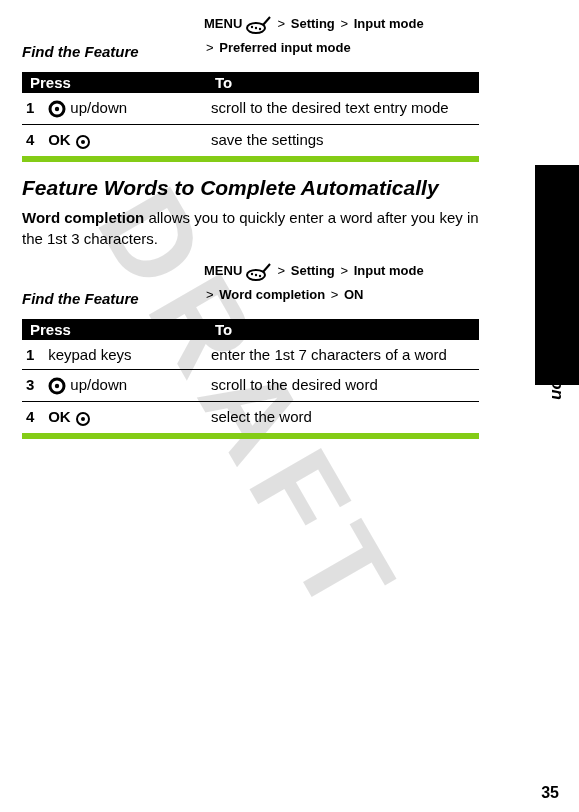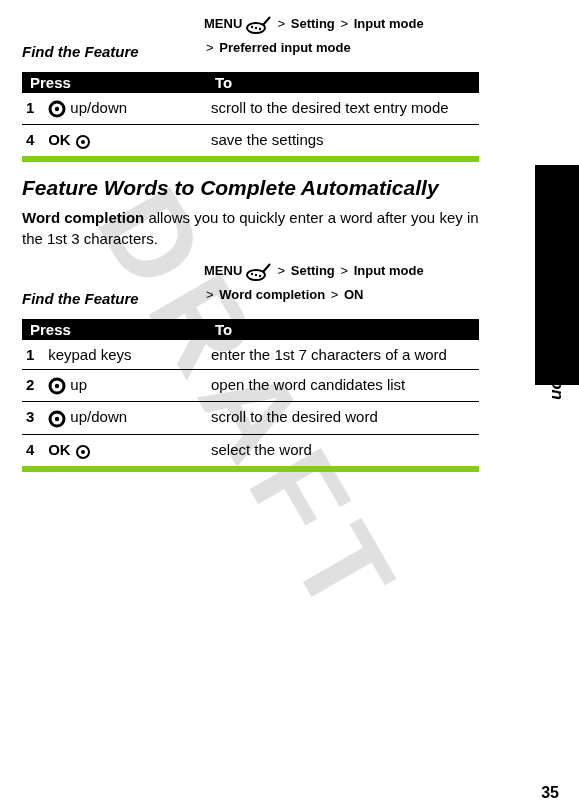--- a/index.html
+++ b/index.html
@@ -251,40 +251,27 @@
     <tbody>
       <tr>
         <td>
           <span class="stepnum">1</span>
           <span>keypad keys</span>
         </td>
         <td>enter the 1st 7 characters of a word</td>
       </tr>
       <tr>
         <td>
-          <span class="stepnum">2</span>
+          <span class="stepnum">3</span>
           <span class="icon">
             <svg width="18" height="18">
                 <circle cx="9" cy="9" r="7" fill="none" stroke="#000" stroke-width="3"></circle>
                 <circle cx="9" cy="9" r="2.2" fill="#000"></circle>
               </svg>
           </span>
-          <span>up</span>
-        </td>
-        <td>open the word candidates list</td>
-      </tr>
-      <tr>
-        <td>
-          <span class="stepnum">3</span>
-          <span class="icon">
-            <svg width="18" height="18">
-                <circle cx="9" cy="9" r="7" fill="none" stroke="#000" stroke-width="3"></circle>
-                <circle cx="9" cy="9" r="2.2" fill="#000"></circle>
-              </svg>
-          </span>
           <span>up/down</span>
         </td>
         <td>scroll to the desired word</td>
       </tr>
       <tr>
         <td>
           <span class="stepnum">4</span>
           <span class="bold-cond">OK</span>
           <span class="icon">
             <svg width="16" height="16">

